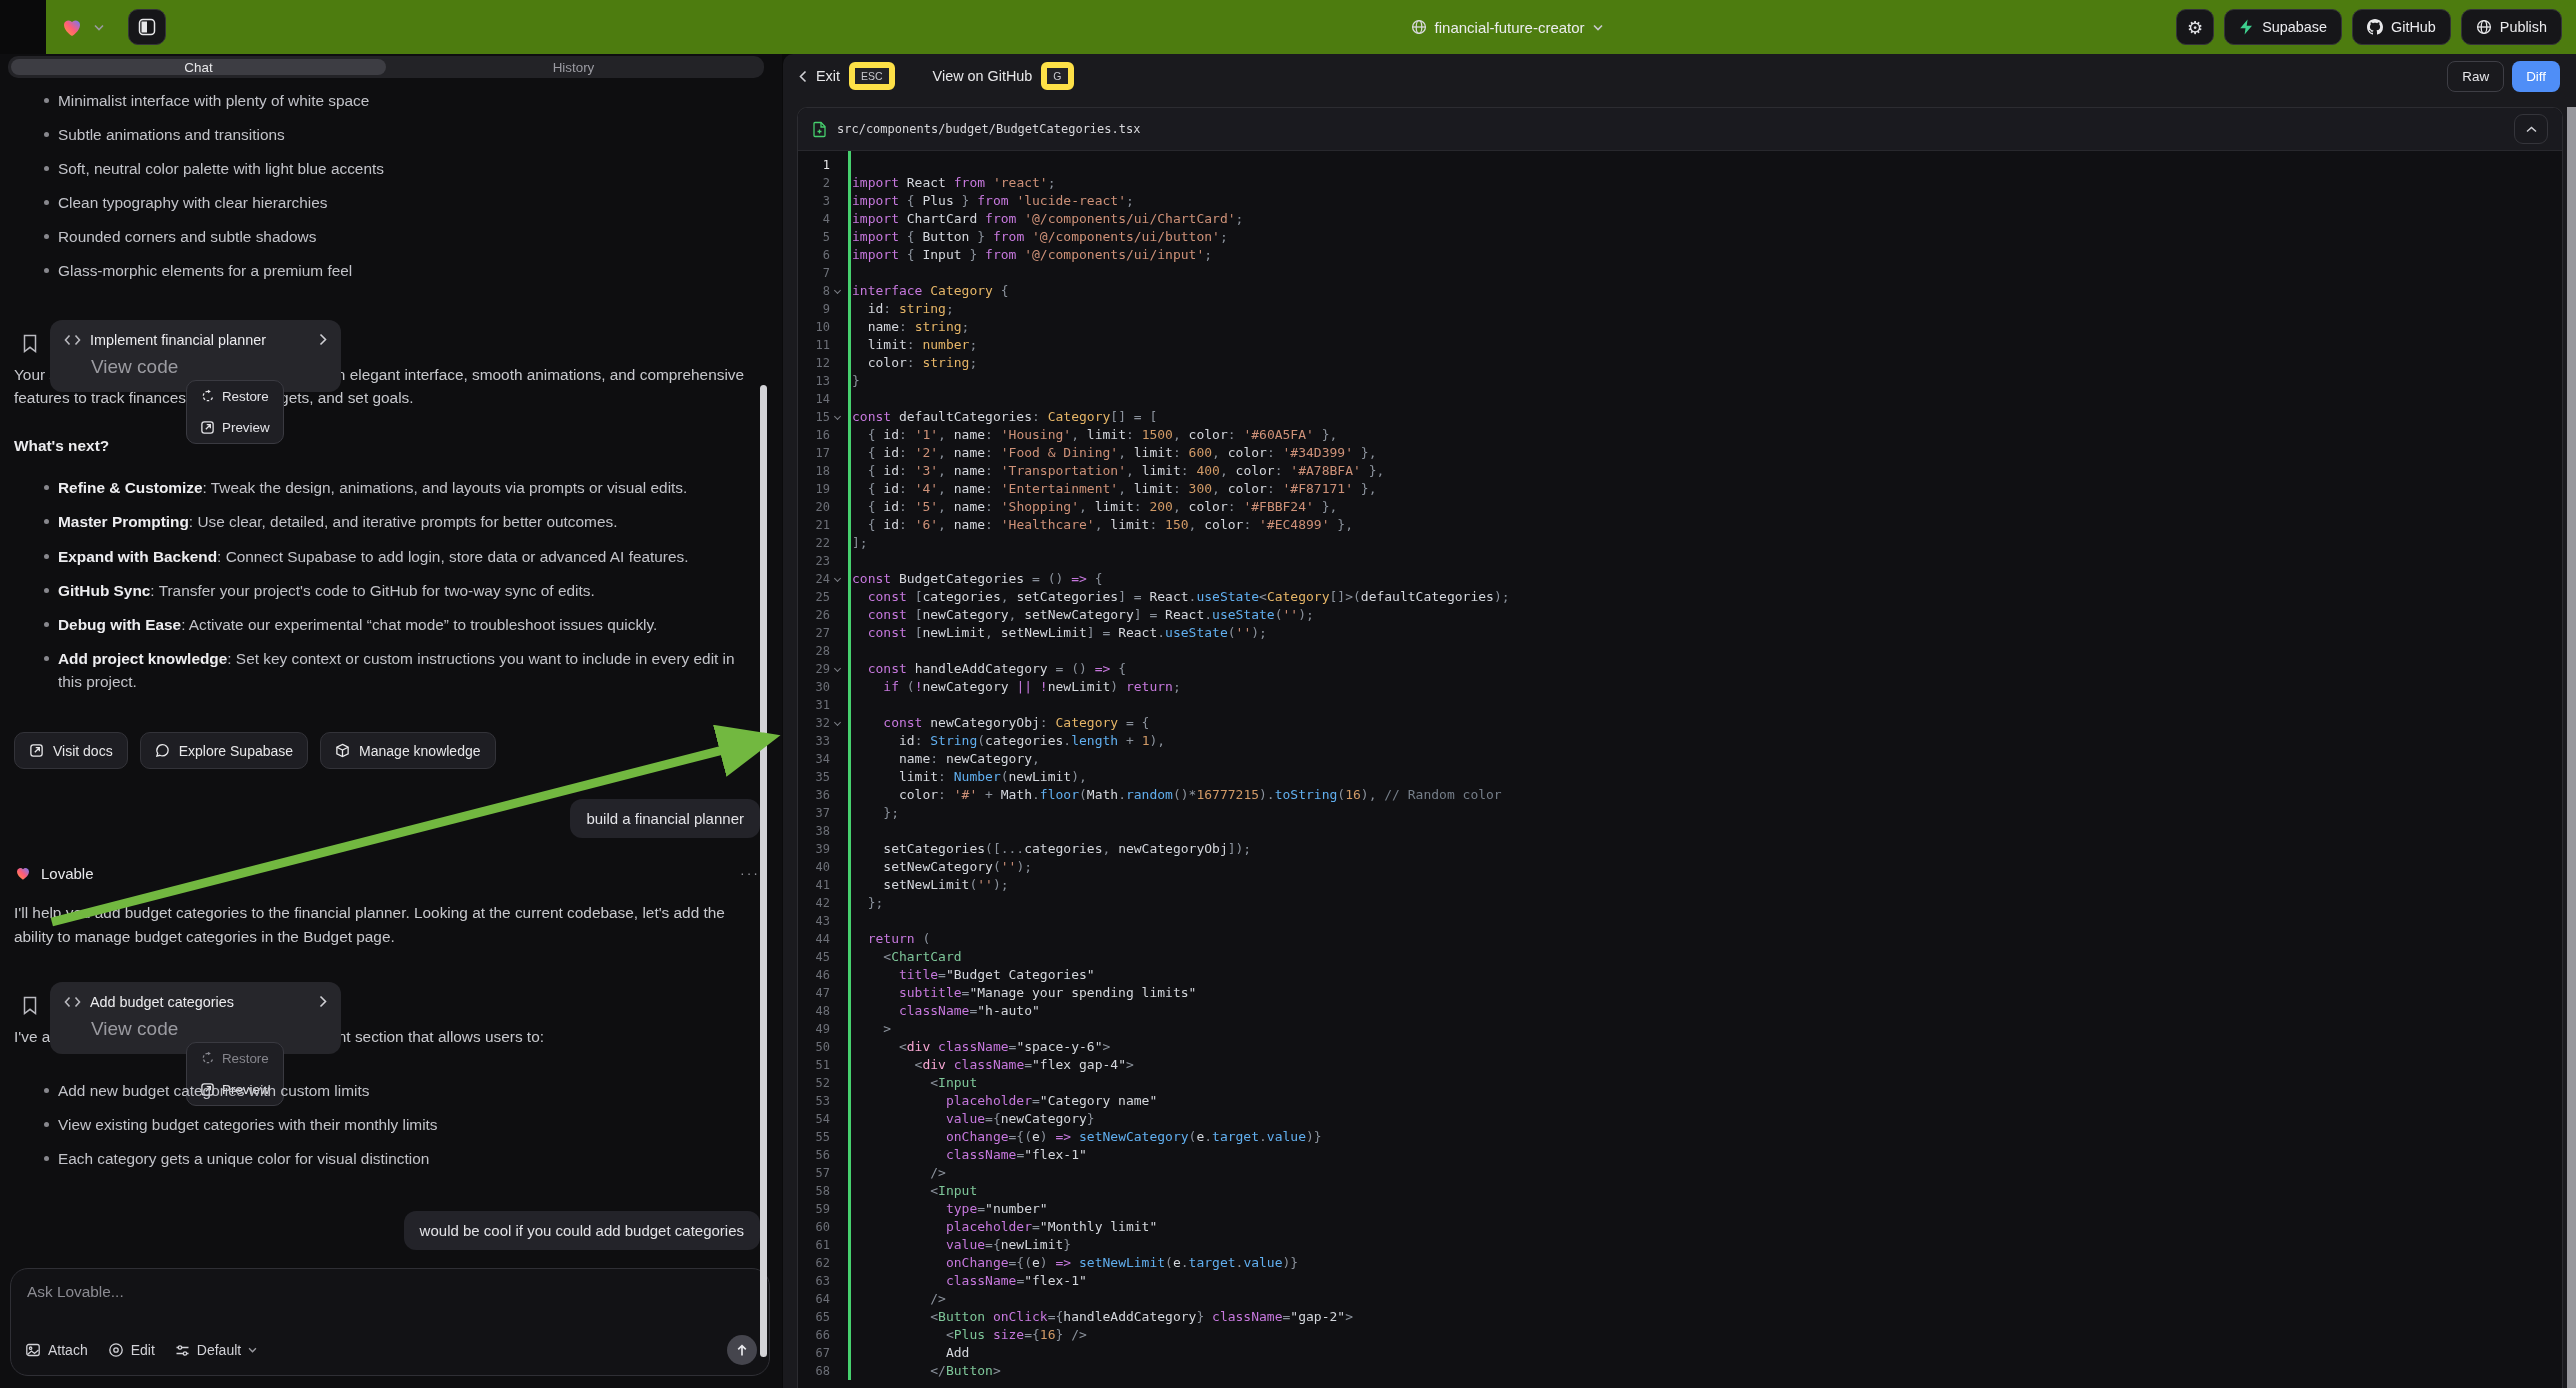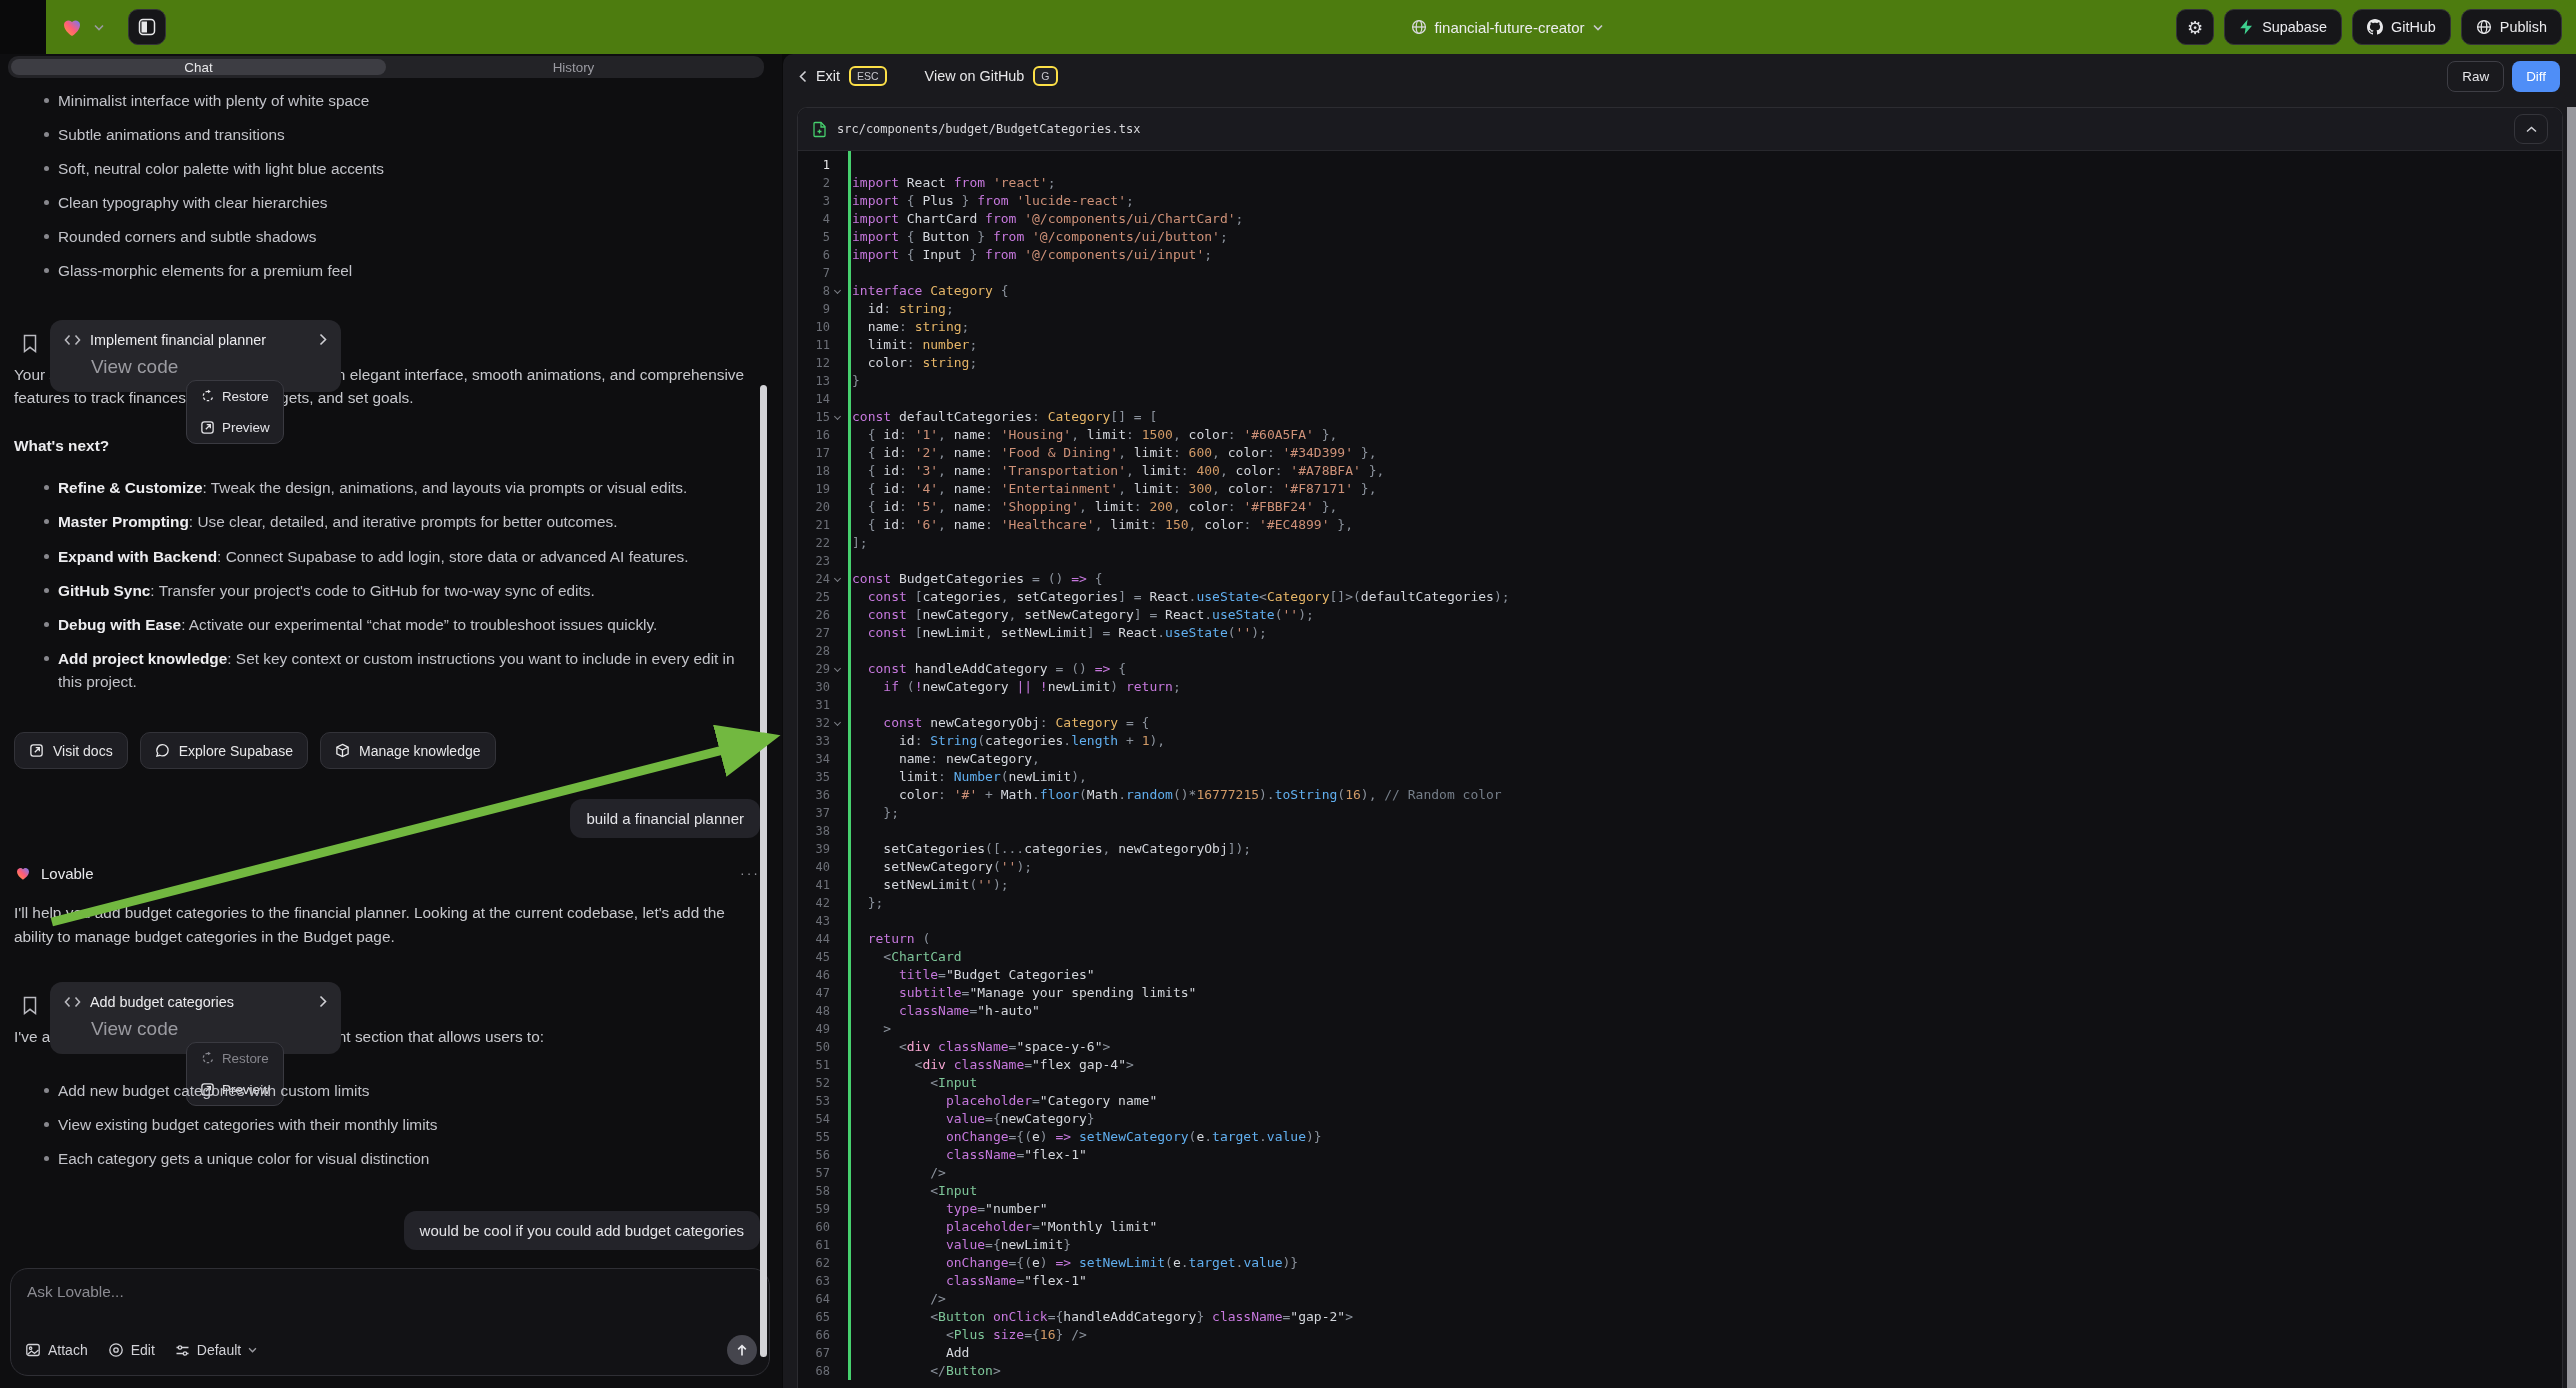--- a/index.html
+++ b/index.html
@@ -75,21 +75,21 @@
 
   .chat-sb { position:absolute; left:760px; top:331px; width:7px; height:972px; background:#d3d3d7;
     border-radius:4px; z-index:5; }
 
   
   .rpanel { position:absolute; left:783px; top:54px; right:0; bottom:0; background:#1a1a1e;
     border-radius:10px 0 0 0; }
   .rp-head { display:flex; align-items:center; height:44px; padding:0 16px; color:#e8e8ea;
     font-size:14.4px; }
   .rp-item { display:flex; align-items:center; gap:9px; cursor:pointer; }
-  .kbd { border:2px solid #fde047; border-radius:6px; padding:2px 6px; font-size:10.5px;
+  .kbd { border:6px solid #fde047; border-radius:6px; padding:2px 6px; font-size:10.5px;
     color:#c9c9cf; background:#222227; }
   .rp-right { margin-left:auto; display:flex; gap:8px; }
   .raw-btn { height:31px; padding:0 14px; border:1px solid #3e3e45; border-radius:8px;
     background:transparent; color:#e6e6ea; font-size:13.4px; display:flex; align-items:center;
     cursor:pointer; }
   .diff-btn { height:31px; padding:0 14px; border-radius:8px; color:#fff; font-size:13.4px;
     display:flex; align-items:center; cursor:pointer; }
 
   .codebox { position:absolute; left:14px; right:13px; top:53px; bottom:0; background:#101013;
     border:1px solid #2c2c31; border-bottom:none; border-radius:10px 10px 0 0; overflow:hidden; }

